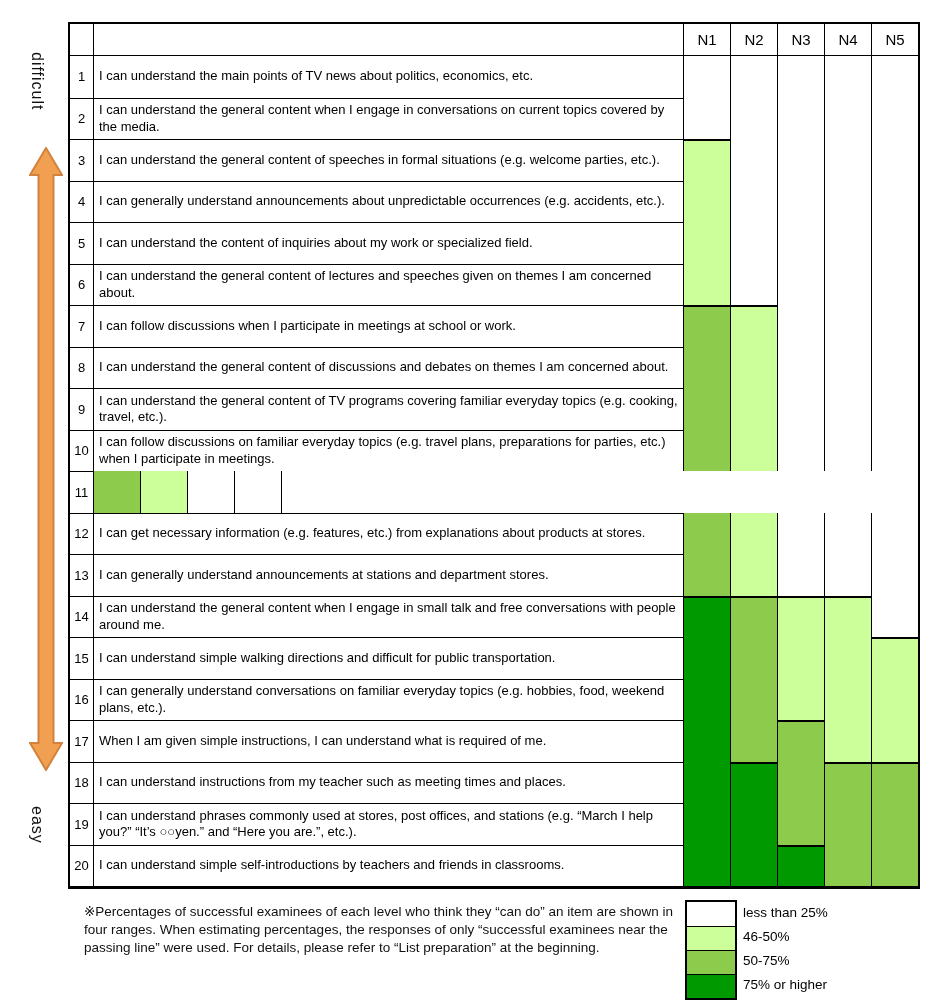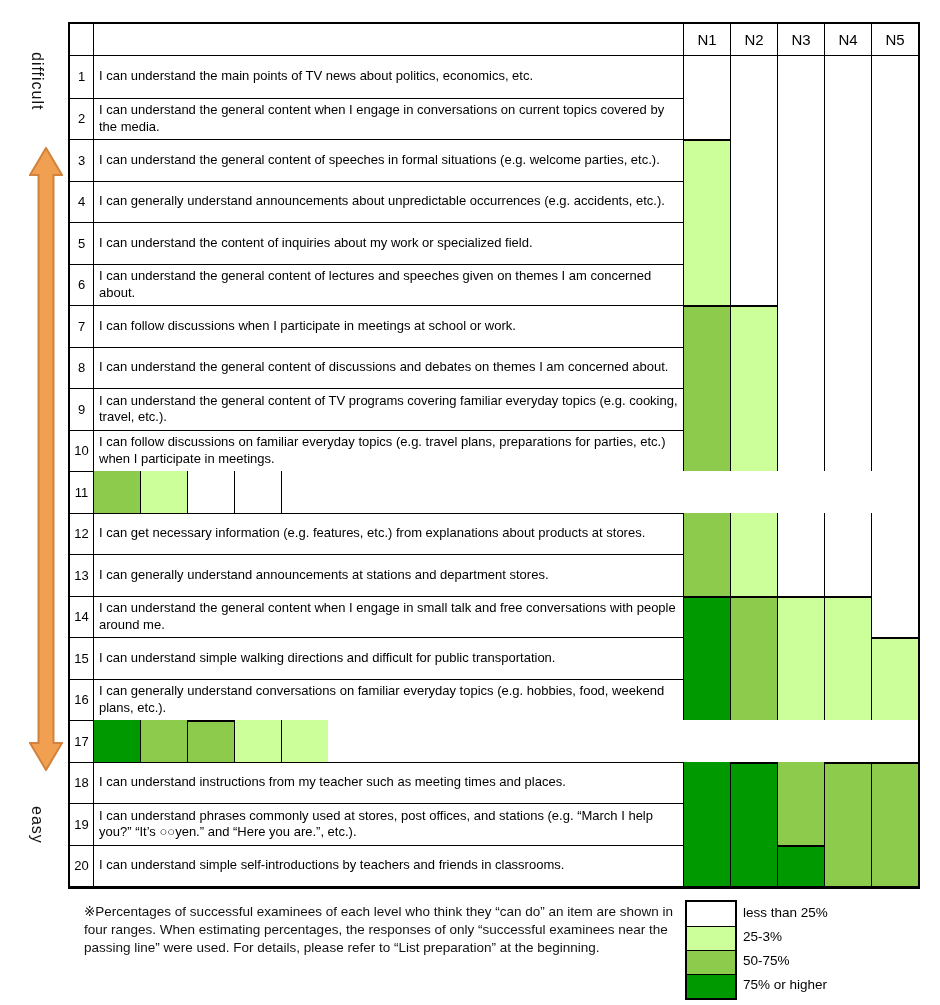--- a/index.html
+++ b/index.html
@@ -220,20 +220,21 @@
           <div class="cell num">16</div>
           <div class="cell stmt">I can generally understand conversations on familiar everyday topics (e.g. hobbies, food, weekend plans, etc.).</div>
           <div class="cell level" title="" style="background: rgb(0, 153, 0);"></div>
           <div class="cell level" title="" style="background: rgb(141, 203, 76);"></div>
           <div class="cell level" title="" style="background: rgb(204, 255, 153);"></div>
           <div class="cell level" title="" style="background: rgb(204, 255, 153);"></div>
           <div class="cell level" title="" style="background: rgb(204, 255, 153);"></div>
         </div>
         <div class="row">
           <div class="cell num">17</div>
+          <div class="cell stmt">When I am given simple instructions, I can understand what is required of me.</div>
           <div class="cell level" title="" style="background: rgb(0, 153, 0);"></div>
           <div class="cell level" title="" style="background: rgb(141, 203, 76);"></div>
           <div class="cell level transition" title="" style="background: rgb(141, 203, 76);"></div>
           <div class="cell level" title="" style="background: rgb(204, 255, 153);"></div>
           <div class="cell level" title="" style="background: rgb(204, 255, 153);"></div>
         </div>
         <div class="row">
           <div class="cell num">18</div>
           <div class="cell stmt">I can understand instructions from my teacher such as meeting times and places.</div>
           <div class="cell level" title="" style="background: rgb(0, 153, 0);"></div>
@@ -267,19 +268,19 @@
 
   <div class="legend">
     <div class="legend-swatches" id="legendSwatches">
         <div class="legend-swatch" style="background: rgb(255, 255, 255);"></div>
         <div class="legend-swatch" style="background: rgb(204, 255, 153);"></div>
         <div class="legend-swatch" style="background: rgb(141, 203, 76);"></div>
         <div class="legend-swatch" style="background: rgb(0, 153, 0);"></div>
       </div>
     <div class="legend-labels" id="legendLabels">
         <div class="legend-label">less than 25%</div>
-        <div class="legend-label">25-3%</div>
+        <div class="legend-label">46-50%</div>
         <div class="legend-label">50-75%</div>
         <div class="legend-label">75% or higher</div>
       </div>
   </div>
 
 </div>
 
 </body></html>

